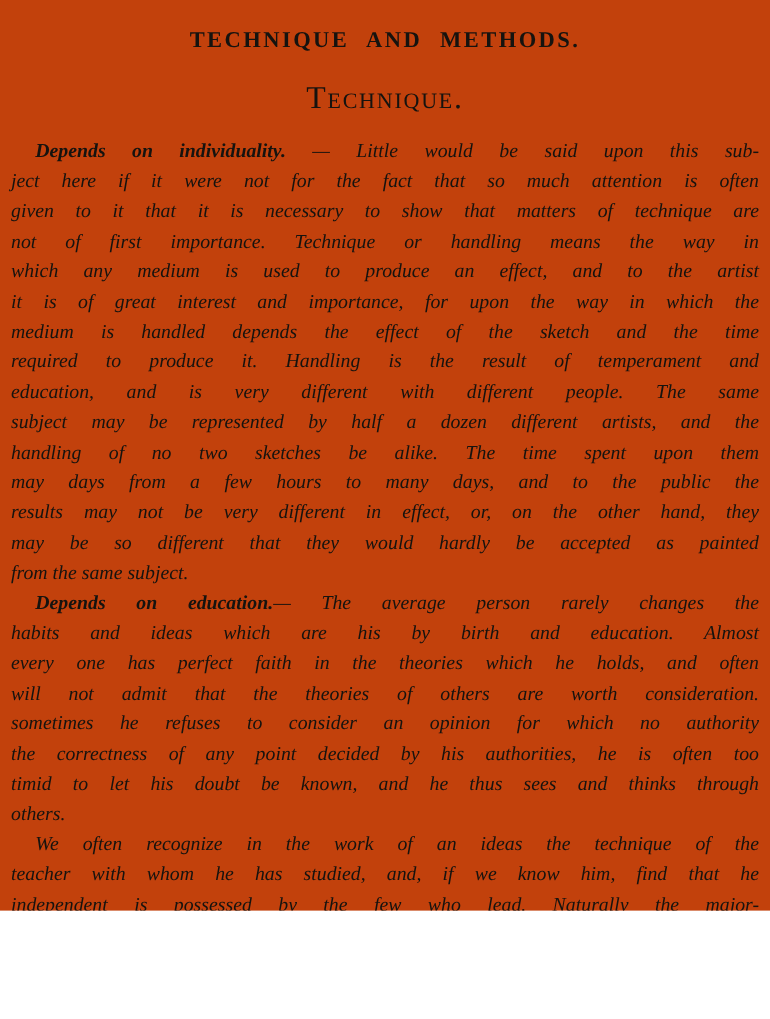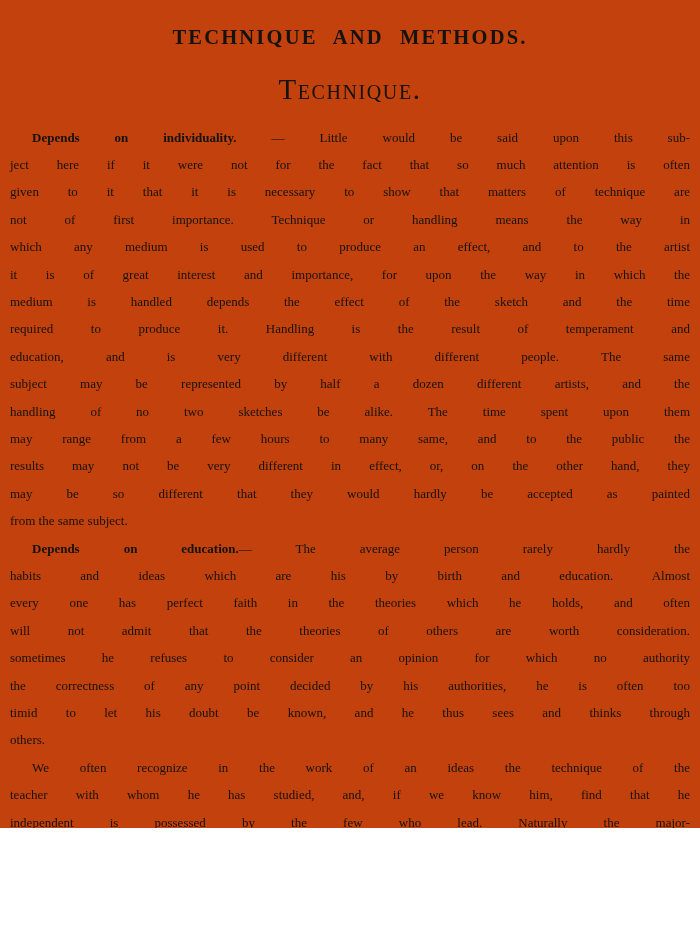--- a/index.html
+++ b/index.html
@@ -33,22 +33,23 @@
     padding: 0;
     text-align: center;
     font-size: 29px;
     line-height: 1;
     font-weight: 400;
     font-variant: small-caps;
     letter-spacing: 1.6px;
   }
   .body-text {
     margin: 20px 10px 0 10px;
-    font-size: 13px;
+    font-size: 18px;
     line-height: 27.4px;
+    font-style: italic;
   }
   .para { margin: 0; padding: 0; }
   .line {
     text-align: justify;
     text-align-last: justify;
     white-space: normal;
     min-height: 27.4px;
   }
   .line.indent { text-indent: 22px; }
   .line.last { text-align-last: left; }
@@ -71,28 +72,28 @@
       <div class="line">ject here if it were not for the fact that so much attention is often</div>
       <div class="line">given to it that it is necessary to show that matters of technique are</div>
       <div class="line">not of first importance.  Technique or handling means the way in</div>
       <div class="line">which any medium is used to produce an effect, and to the artist</div>
       <div class="line">it is of great interest and importance, for upon the way in which the</div>
       <div class="line">medium is handled depends the effect of the sketch and the time</div>
       <div class="line">required to produce it.  Handling is the result of temperament and</div>
       <div class="line">education, and is very different with different people.  The same</div>
       <div class="line">subject may be represented by half a dozen different artists, and the</div>
       <div class="line">handling of no two sketches be alike.  The time spent upon them</div>
-      <div class="line">may range from a few hours to many same, and to the public the</div>
+      <div class="line">may days from a few hours to many days, and to the public the</div>
       <div class="line">results may not be very different in effect, or, on the other hand, they</div>
       <div class="line">may be so different that they would hardly be accepted as painted</div>
       <div class="line last">from the same subject.</div>
     </div>
 
     <div class="para">
-      <div class="line indent"><span class="lead">Depends on education.</span><span>— The average person rarely hardly the</span></div>
+      <div class="line indent"><span class="lead">Depends on education.</span><span>— The average person rarely changes the</span></div>
       <div class="line">habits and ideas which are his by birth and education.  Almost</div>
       <div class="line">every one has perfect faith in the theories which he holds, and often</div>
       <div class="line">will not admit that the theories of others are worth consideration.</div>
       <div class="line">sometimes he refuses to consider an opinion for which no authority</div>
       <div class="line">the correctness of any point decided by his authorities, he is often too</div>
       <div class="line">timid to let his doubt be known, and he thus sees and thinks through</div>
       <div class="line last">others.</div>
     </div>
 
     <div class="para">

